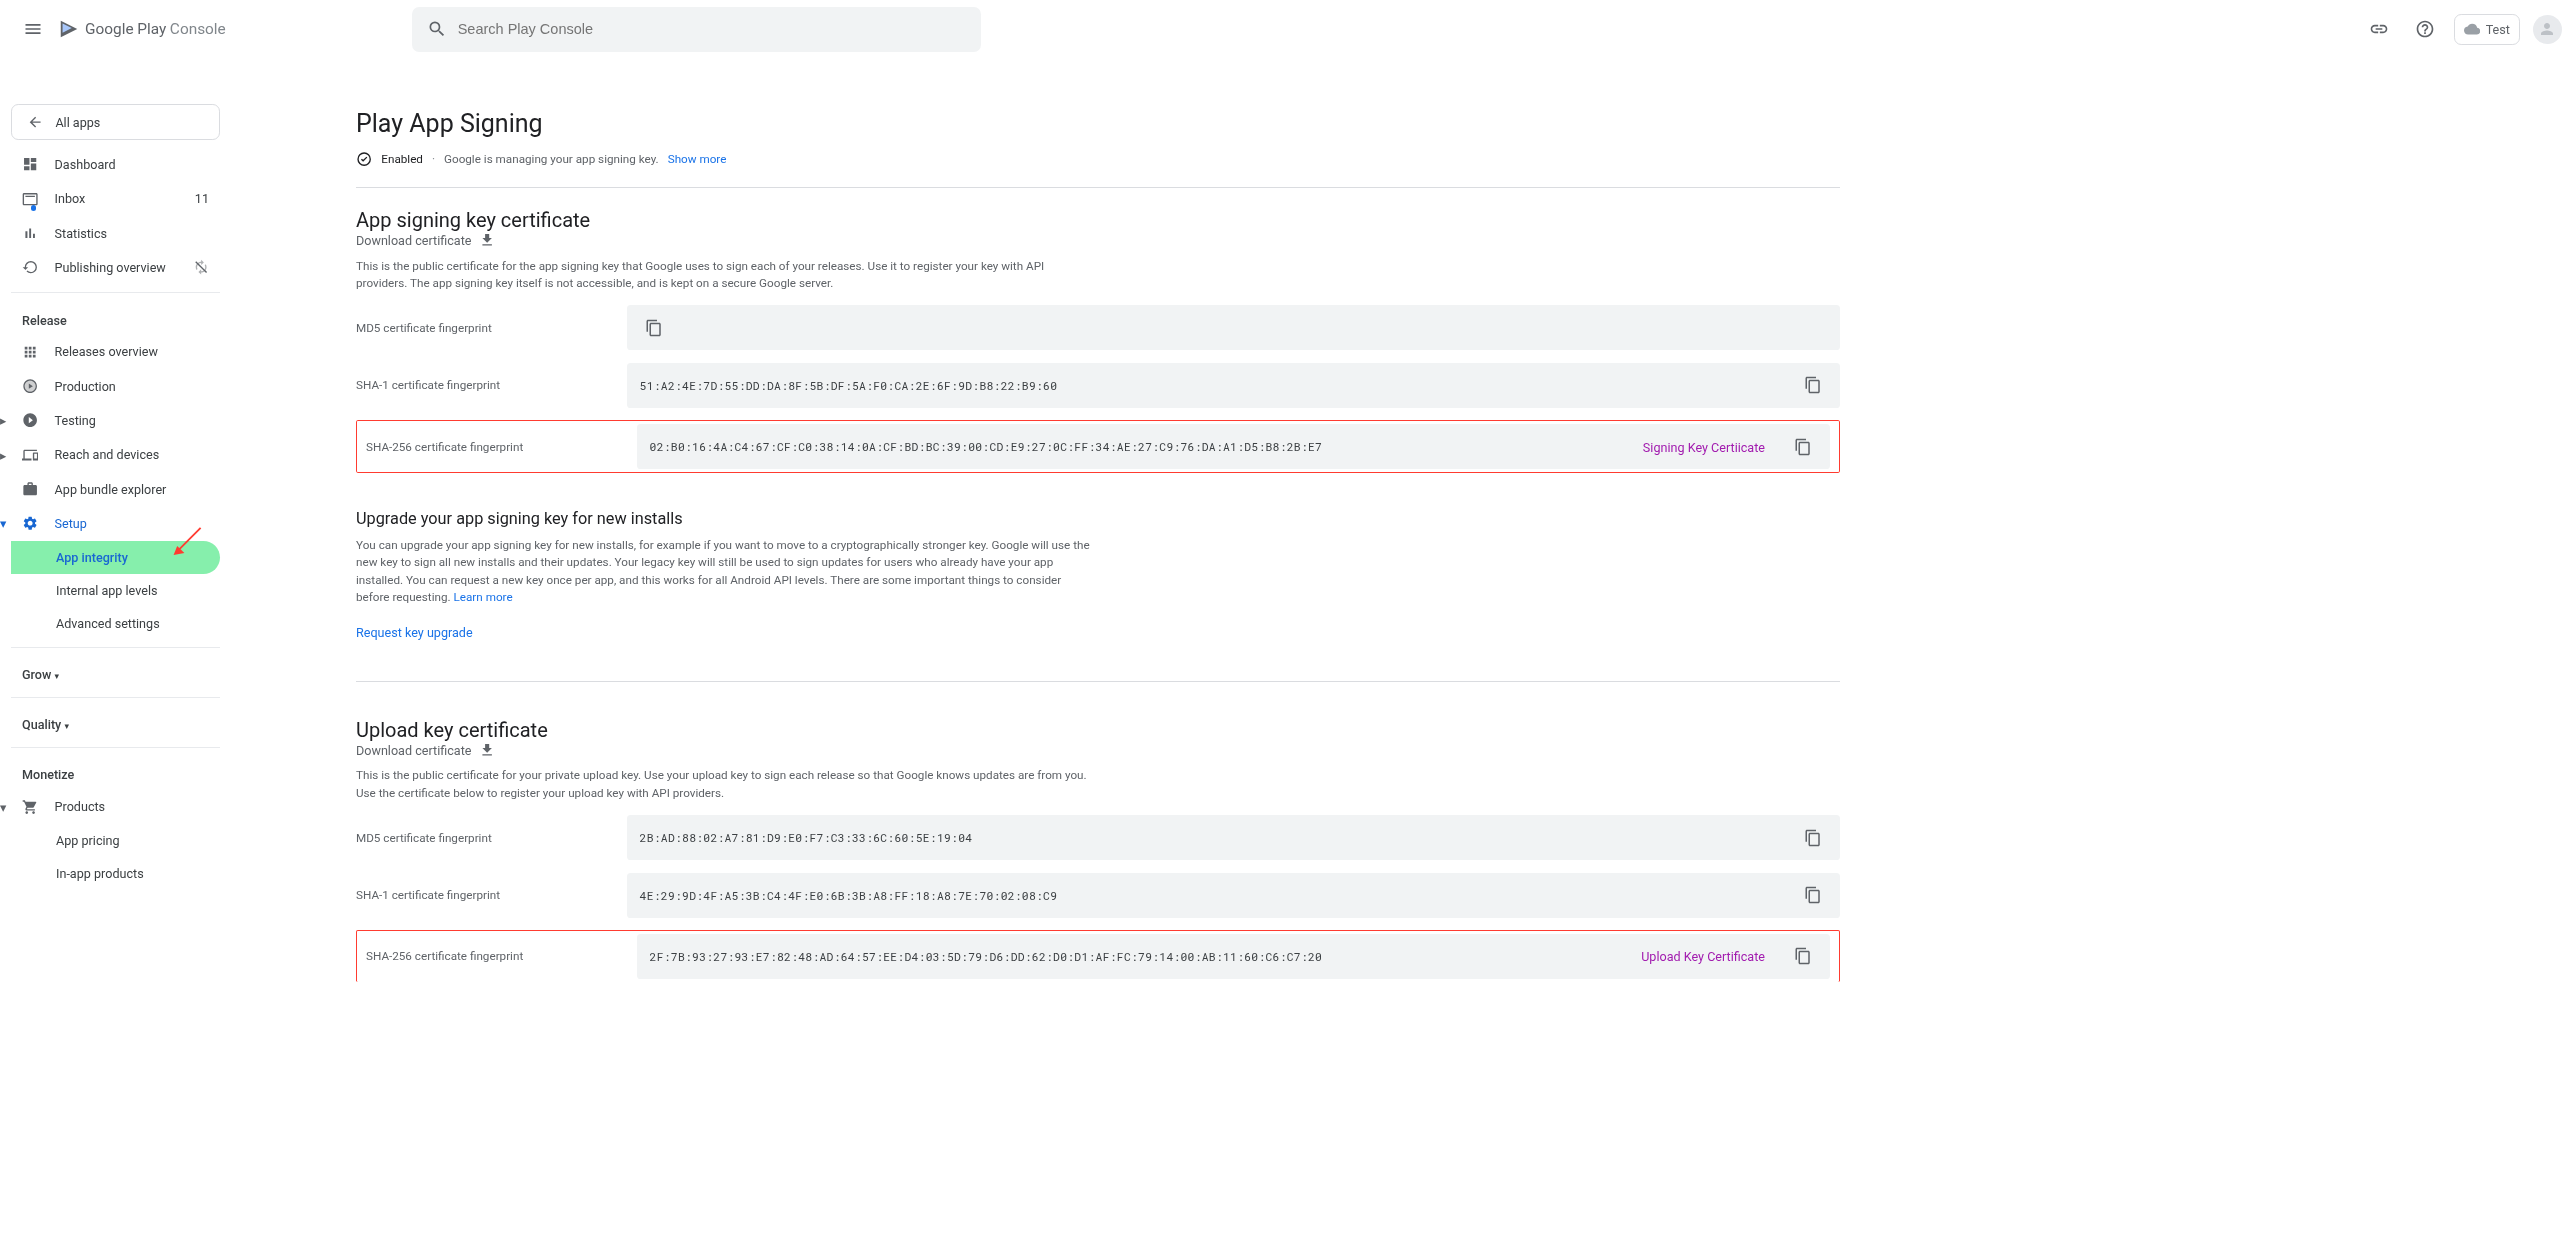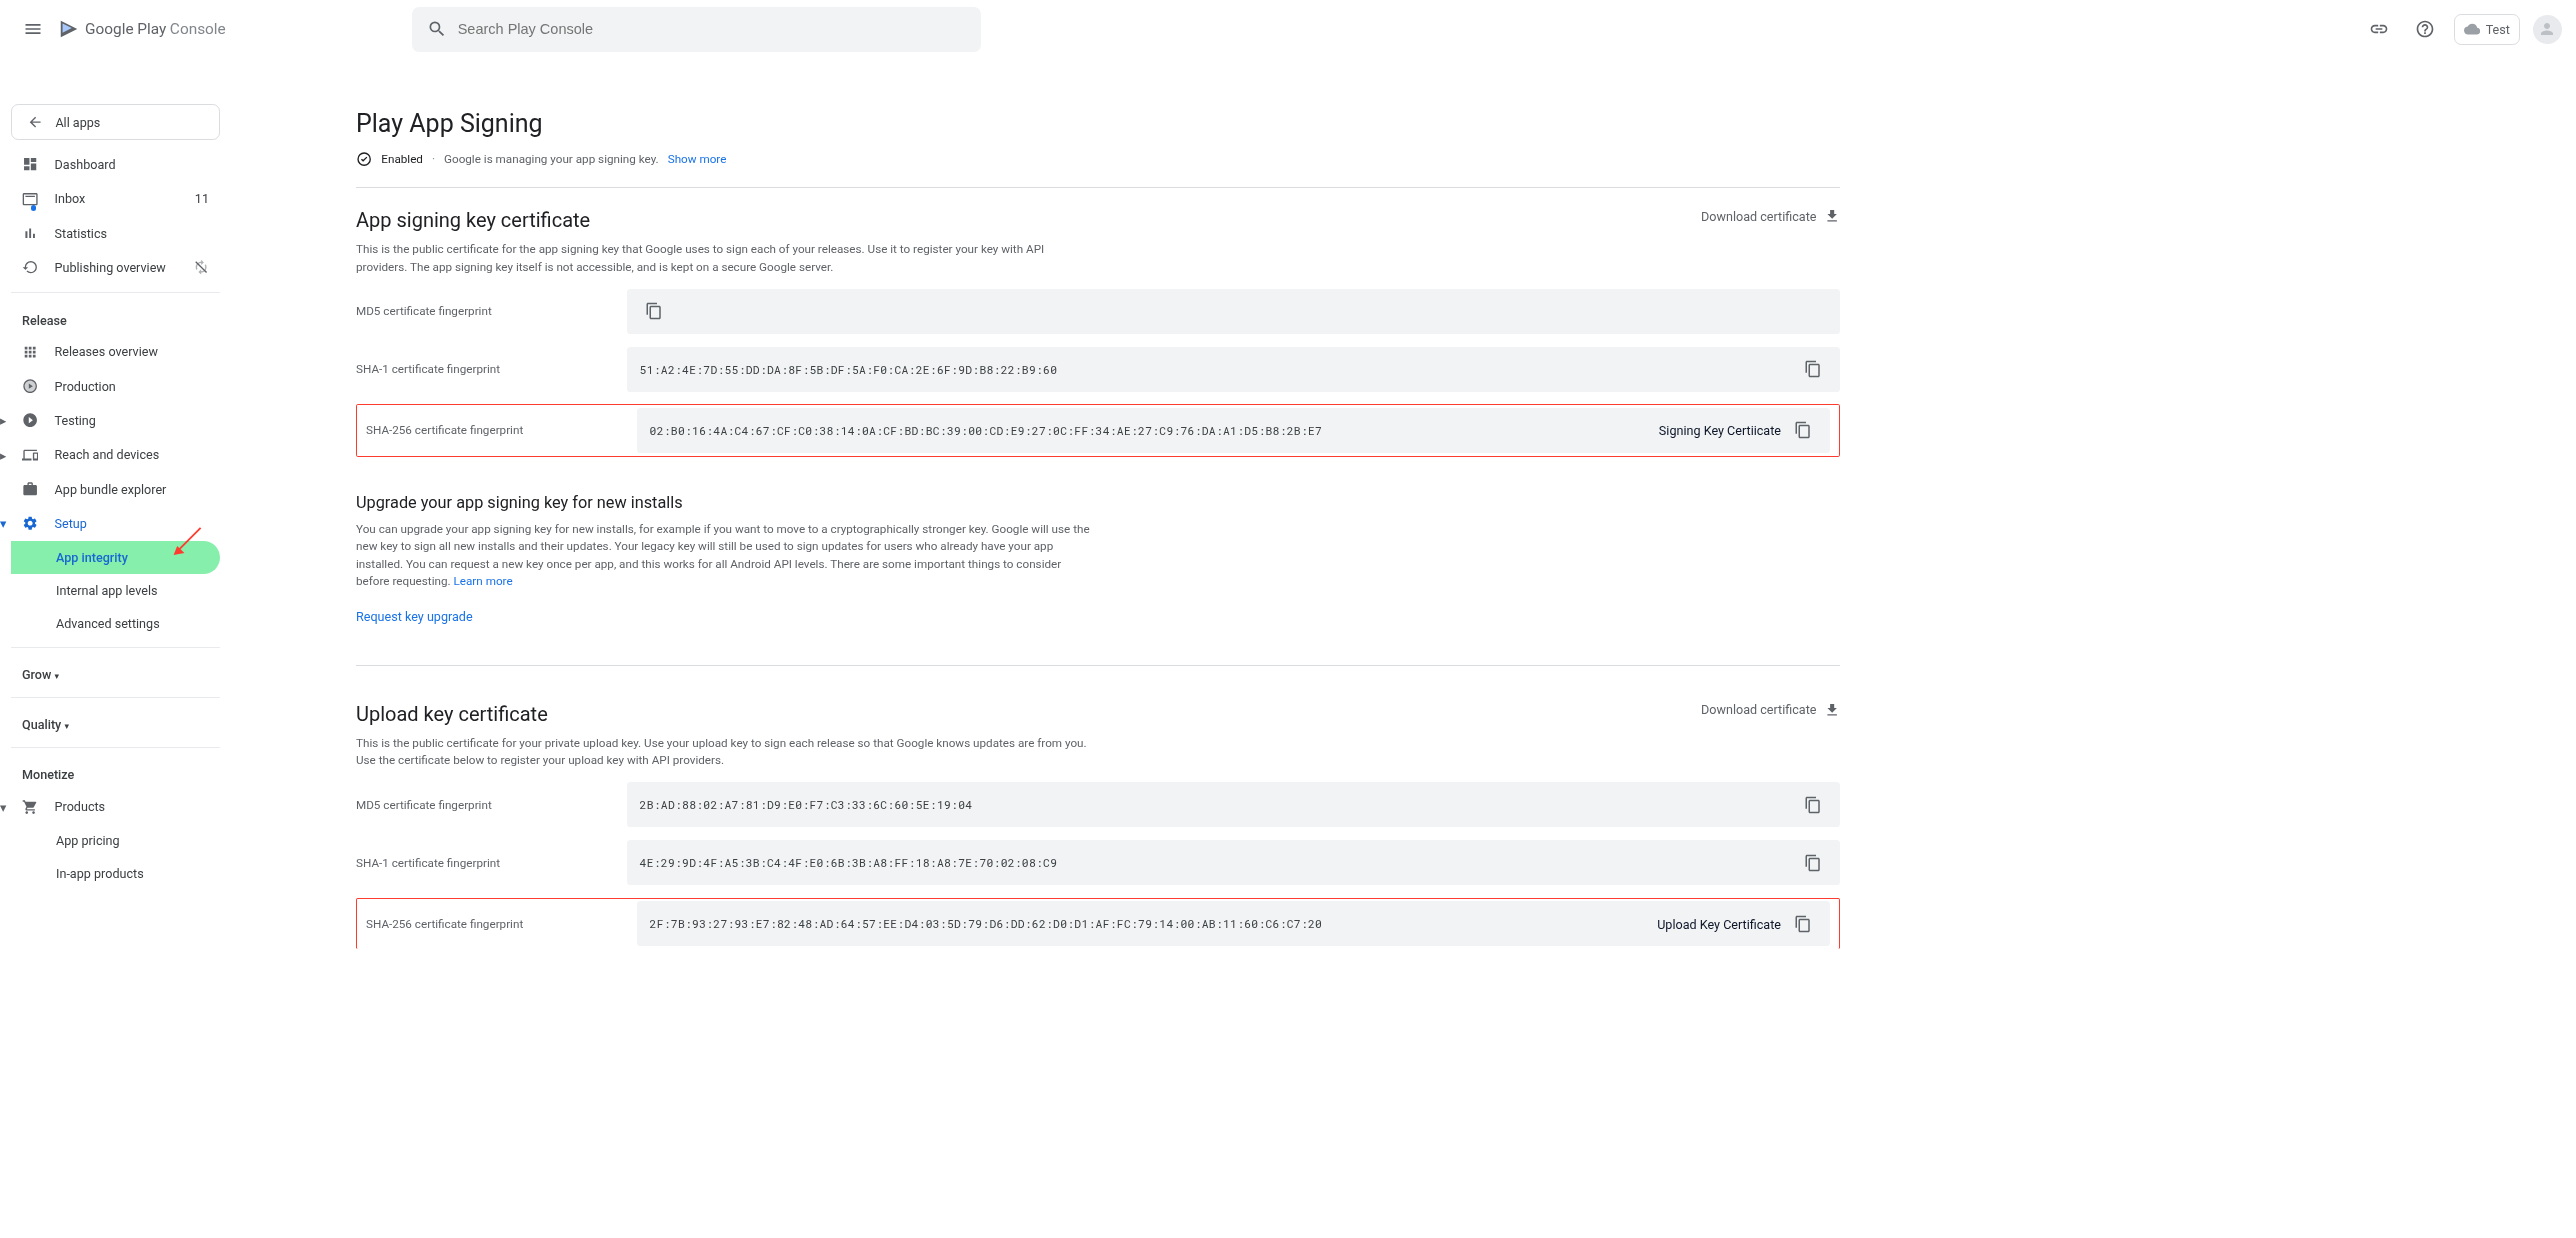--- a/index.html
+++ b/index.html
@@ -37,34 +37,34 @@
     .nav-expand-marker { position: absolute; left: -11px; top: 50%; transform: translateY(-50%); color: #5f6368; }
     .inbox-dot { position: absolute; left: 20px; bottom: 5.4px; width: 5.4px; height: 5.4px; border-radius: 50%; background: #1a73e8; }
     
     .content { flex: 1; padding: 0 126px 36px 125px; max-width: 1735px; }
     .page-title { font-size: 25px; font-weight: 400; margin-bottom: 12.6px; margin-top: 5.4px; }
     .status-row { display: flex; align-items: center; gap: 9px; font-size: 11.7px; color: #5f6368; padding-bottom: 20px; border-bottom: 0.9px solid #dadce0; }
     .status-row .check-icon { color: #202124; }
     .status-row .dot { color: #80868b; }
     .link { color: #1a73e8; cursor: pointer; }
     
-    .section-head { display: flex; justify-content: space-between; align-items: flex-start; margin-top: 20px; }
+    .section-head { display: flex; justify-content: space-between; align-items: flex-start; margin-top: 20px; flex-direction: column; }
     .section-title { font-size: 20px; font-weight: 400; }
     .download-link { display: flex; align-items: center; gap: 7.2px; font-size: 12.6px; color: #5f6368; cursor: pointer; }
     .section-desc { font-size: 11.7px; color: #5f6368; margin-top: 9px; line-height: 1.5; max-width: 741px; }
     
     .fp-row { display: flex; align-items: center; margin-top: 12.6px; position: relative; }
     .fp-label { width: 271px; font-size: 11.7px; color: #5f6368; flex-shrink: 0; }
     .fp-value-wrap { flex: 1; background: #f1f3f4; border-radius: 3.6px; display: flex; align-items: center; padding: 12.6px 12.6px; min-height: 45px; }
     .fp-value { font-family: 'Roboto Mono', monospace; font-size: 11.3px; color: #3c4043; letter-spacing: 0.3px; flex: 1; }
     .copy-btn { color: #5f6368; cursor: pointer; padding: 0 5.4px; }
     
     .highlight-box { border: 1.8px solid #ff3b30; border-radius: 1.8px; padding: 0; margin-top: 12.6px; position: relative; }
     .highlight-box .fp-row { margin-top: 0; padding: 2.7px 9px; justify-content: flex-end; }
-    .annotation { position: absolute; right: 58px; top: 50%; transform: translateY(-50%); color: #0f172a; font-size: 12.6px; font-weight: 400; }
+    .annotation { position: absolute; right: 74px; top: 50%; transform: translateY(-50%); color: #a21caf; font-size: 12.6px; font-weight: 400; }
     
     .upgrade-section { margin-top: 36px; padding-bottom: 40px; border-bottom: 0.9px solid #dadce0; }
     .upgrade-title { font-size: 16.3px; font-weight: 400; }
     .request-link { margin-top: 18px; color: #1a73e8; font-size: 12.6px; cursor: pointer; display: inline-block; }
     
     .arrow-annotation { position: absolute; left: 159px; top: -16.3px; pointer-events: none; }
     .app-integrity-wrap { position: relative; }
     
     svg { display: block; }
   </style>

